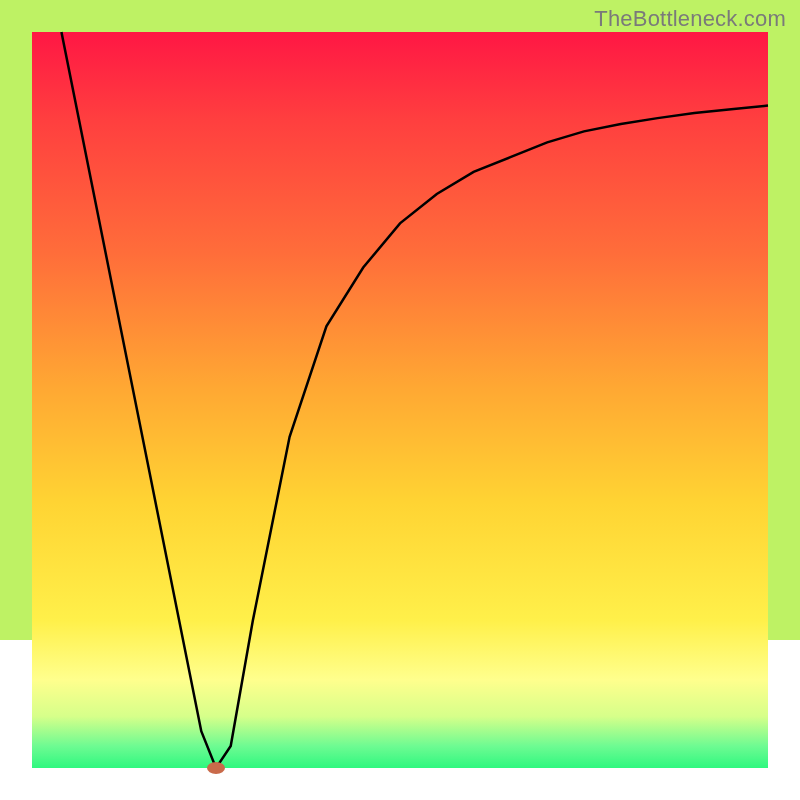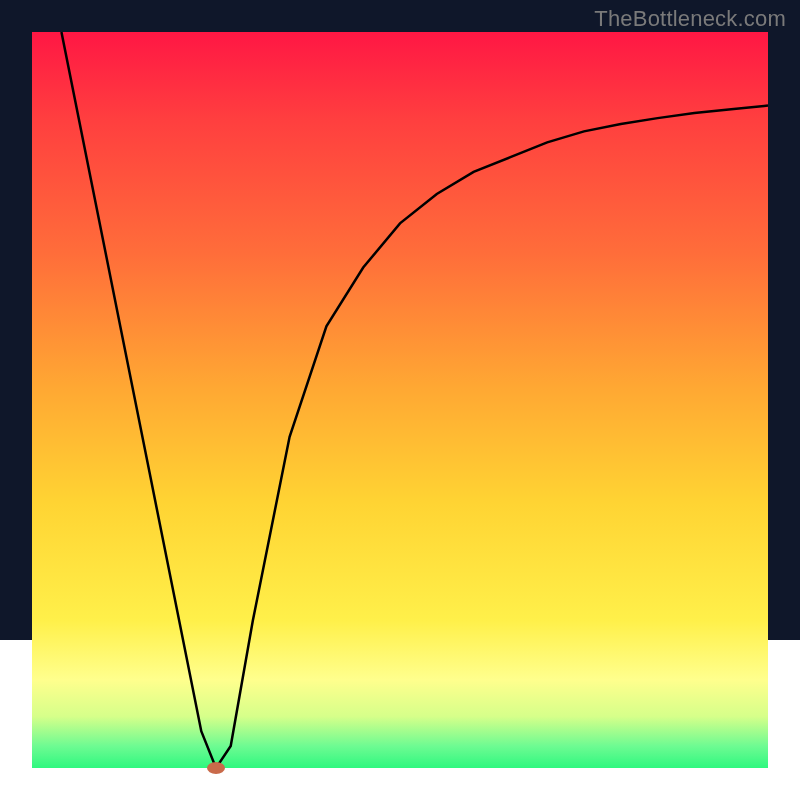--- a/index.html
+++ b/index.html
@@ -7,21 +7,21 @@
     padding: 0;
     width: 800px;
     height: 800px;
     background: #ffffff;
     overflow: hidden;
   }
   .frame {
     position: relative;
     width: 800px;
     height: 640px;
-    background: #0f172a;
+    background: #bef264;
     text-align: right;
   }
   .plot-bg {
     position: absolute;
     left: 32px;
     top: 32px;
     width: 736px;
     height: 736px;
     
     background: linear-gradient(

